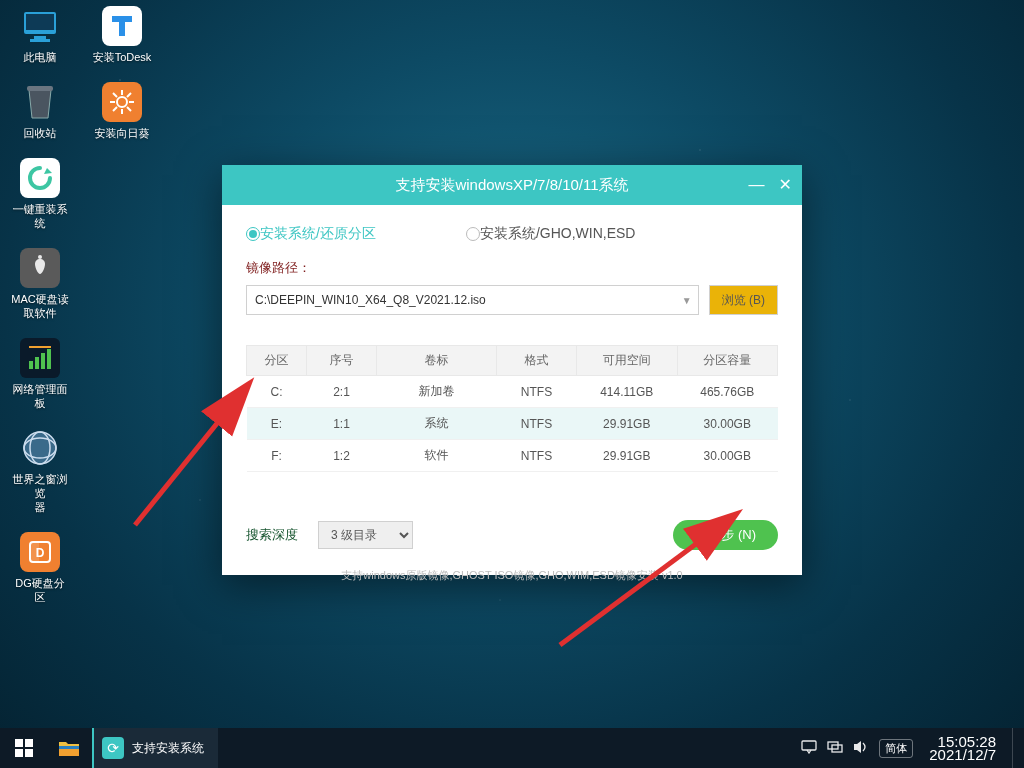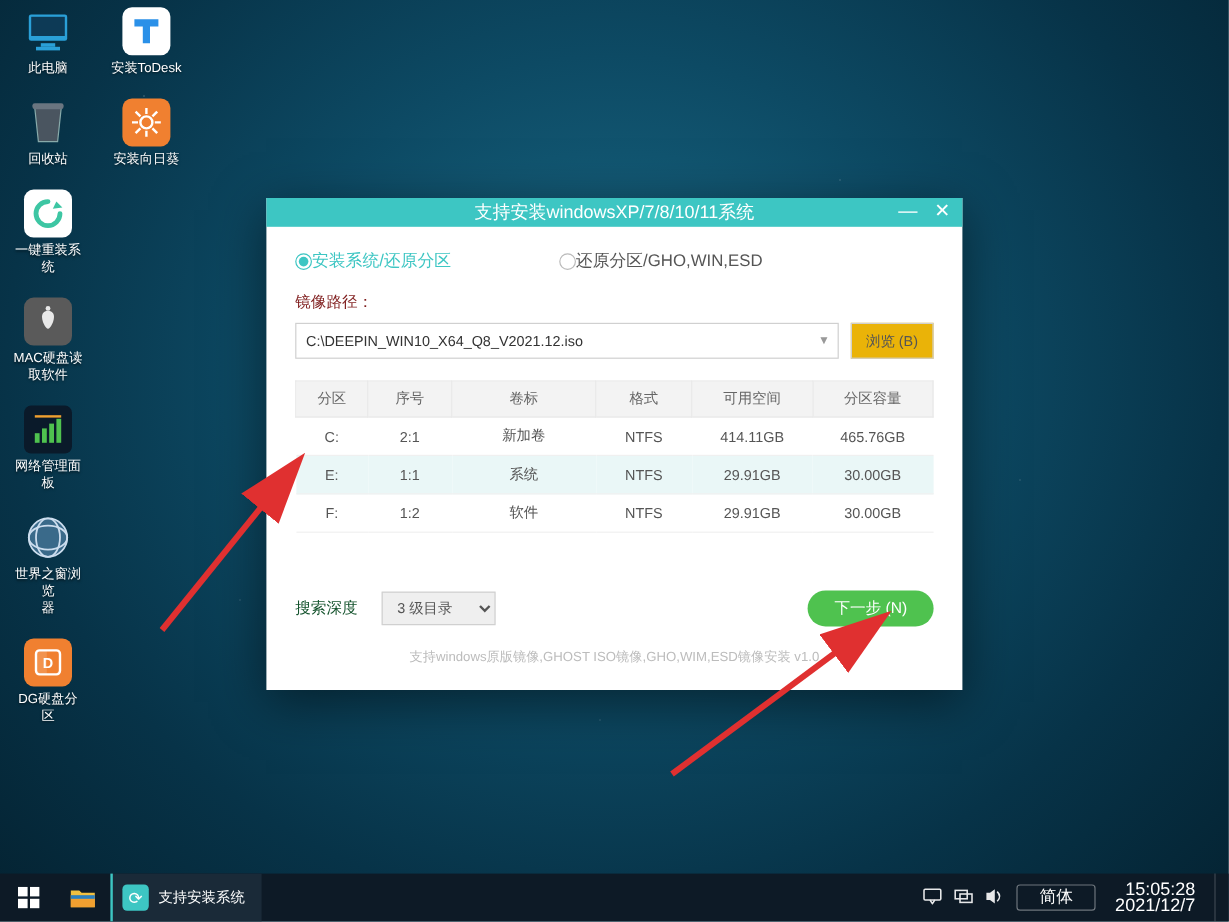--- a/index.html
+++ b/index.html
@@ -28,35 +28,35 @@
   .dicon { width:60px; display:flex; flex-direction:column; align-items:center; cursor:pointer; }
   .dicon .img { width:40px; height:40px; display:flex; align-items:center; justify-content:center; border-radius:6px; }
   .dicon .lbl { color:#fff; font-size:11px; text-align:center; margin-top:4px; text-shadow:0 1px 2px rgba(0,0,0,.6); line-height:14px; }
 
   
   .win {
     position:absolute; left:222px; top:165px; width:580px; height:410px;
     background:#fff; box-shadow:0 10px 40px rgba(0,0,0,.5);
   }
   .titlebar {
-    height:24px; background:#3dc6c3; display:flex; align-items:center; justify-content:center;
+    height:40px; background:#3dc6c3; display:flex; align-items:center; justify-content:center;
     color:#fff; font-size:15px; position:relative;
   }
   .titlebar .controls { position:absolute; right:10px; top:0; height:100%; display:flex; align-items:center; gap:14px; }
   .titlebar .controls .btn { color:#fff; cursor:pointer; font-size:16px; line-height:1; }
   .body { padding:16px 24px 12px; }
   .radios { display:flex; align-items:center; gap:90px; padding:4px 0 12px; }
   .radio { display:flex; align-items:center; gap:0; font-size:14px; cursor:pointer; }
   .radio .dot { width:14px; height:14px; border-radius:50%; border:1px solid #bbb; display:flex; align-items:center; justify-content:center; }
   .radio.sel .dot { border-color:#3dc6c3; }
   .radio.sel .dot::after { content:""; width:8px; height:8px; border-radius:50%; background:#3dc6c3; }
   .radio.sel .txt { color:#3dc6c3; }
   .radio .txt { color:#555; }
   .lbl2 { color:#7f1d1d; font-size:13px; margin:4px 0 8px; }
-  .pathrow { display:flex; gap:10px; align-items:center; margin-bottom:18px; }
+  .pathrow { display:flex; gap:10px; align-items:center; margin-bottom:30px; }
   .combo { flex:1; height:30px; border:1px solid #d0d0d0; display:flex; align-items:center; padding:0 8px; font-family:"Courier New",monospace; font-size:12px; color:#333; position:relative; }
   .combo .dd { position:absolute; right:6px; top:50%; transform:translateY(-50%); color:#999; font-size:10px; cursor:pointer; }
   .browse { height:30px; padding:0 12px; border:1px solid #d0d0d0; background:#eab308; font-size:12px; color:#555; cursor:pointer; display:flex; align-items:center;justify-content:flex-end; }
   table.parts { width:100%; border-collapse:collapse; font-size:12px; color:#555; }
   table.parts th { background:#f3f3f3; font-weight:normal; color:#666; padding:6px 16px; border:1px solid #e8e8e8; }
   table.parts td { padding:7px 4px; text-align:center; border-bottom:1px solid #f0f0f0; }
   table.parts tr.sel td { background:#eaf7f7; }
   .footer { display:flex; align-items:center; margin-top:48px; }
   .footer .slabel { color:#14532d; font-size:13px; margin-right:20px; }
   .footer select { height:28px; border:1px solid #d0d0d0; font-size:12px; color:#555; padding:0 18px 0 8px; }
@@ -70,21 +70,21 @@
   
   .taskbar { position:absolute; left:0; right:0; bottom:0; height:40px; background:#0d1a26; display:flex; align-items:center; color:#fff; }
   .taskbar .start { width:48px; height:100%; display:flex; align-items:center; justify-content:center; cursor:pointer; }
   .taskbar .start svg { width:18px; height:18px; fill:#fff; }
   .taskbar .ticon { width:42px; height:100%; display:flex; align-items:center; justify-content:center; cursor:pointer; }
   .taskbar .titem { display:flex; align-items:center; height:100%; padding:0 14px 0 8px; background:#1a2a38; border-left:2px solid #3dc6c3; cursor:pointer; margin-left:2px; }
   .taskbar .titem .ic { width:22px; height:22px; background:#3dc6c3; border-radius:4px; margin-right:8px; display:flex; align-items:center; justify-content:center; color:#fff; font-size:14px; }
   .taskbar .titem .txt { font-size:12px; }
   .tray { margin-left:auto; display:flex; align-items:center; height:100%; padding-right:6px; gap:10px; font-size:11px; }
   .tray .ic { cursor:pointer; font-size:14px; opacity:.9; }
-  .tray .ime { border:1px solid rgba(255,255,255,.4); padding:1px 18px; border-radius:3px; font-size:14px; cursor:pointer; }
+  .tray .ime { border:1px solid rgba(255,255,255,.4); padding:1px 5px; border-radius:3px; font-size:11px; cursor:pointer; }
   .tray .clock { text-align:right; line-height:13px; font-size:15px; padding:0 6px; cursor:pointer; }
   .tray .peek { width:6px; height:40px; border-left:1px solid rgba(255,255,255,.2); cursor:pointer; }
 </style>
 </head>
 <body>
 
 <div class="desktop">
   <div class="drow">
     <div class="dcol">
       <div class="dicon">
@@ -201,21 +201,21 @@
     </div>
   </div>
   <div class="body">
     <div class="radios">
       <div class="radio sel">
         <span class="dot"></span>
         <span class="txt">安装系统/还原分区</span>
       </div>
       <div class="radio">
         <span class="dot"></span>
-        <span class="txt">还原分区/GHO,WIN,ESD</span>
+        <span class="txt">安装系统/GHO,WIN,ESD</span>
       </div>
     </div>
     <div class="lbl2">镜像路径：</div>
     <div class="pathrow">
       <div class="combo">
         <span>C:\DEEPIN_WIN10_X64_Q8_V2021.12.iso</span>
         <span class="dd">▼</span>
       </div>
       <div class="browse">
           <span>浏览 (B)</span>

